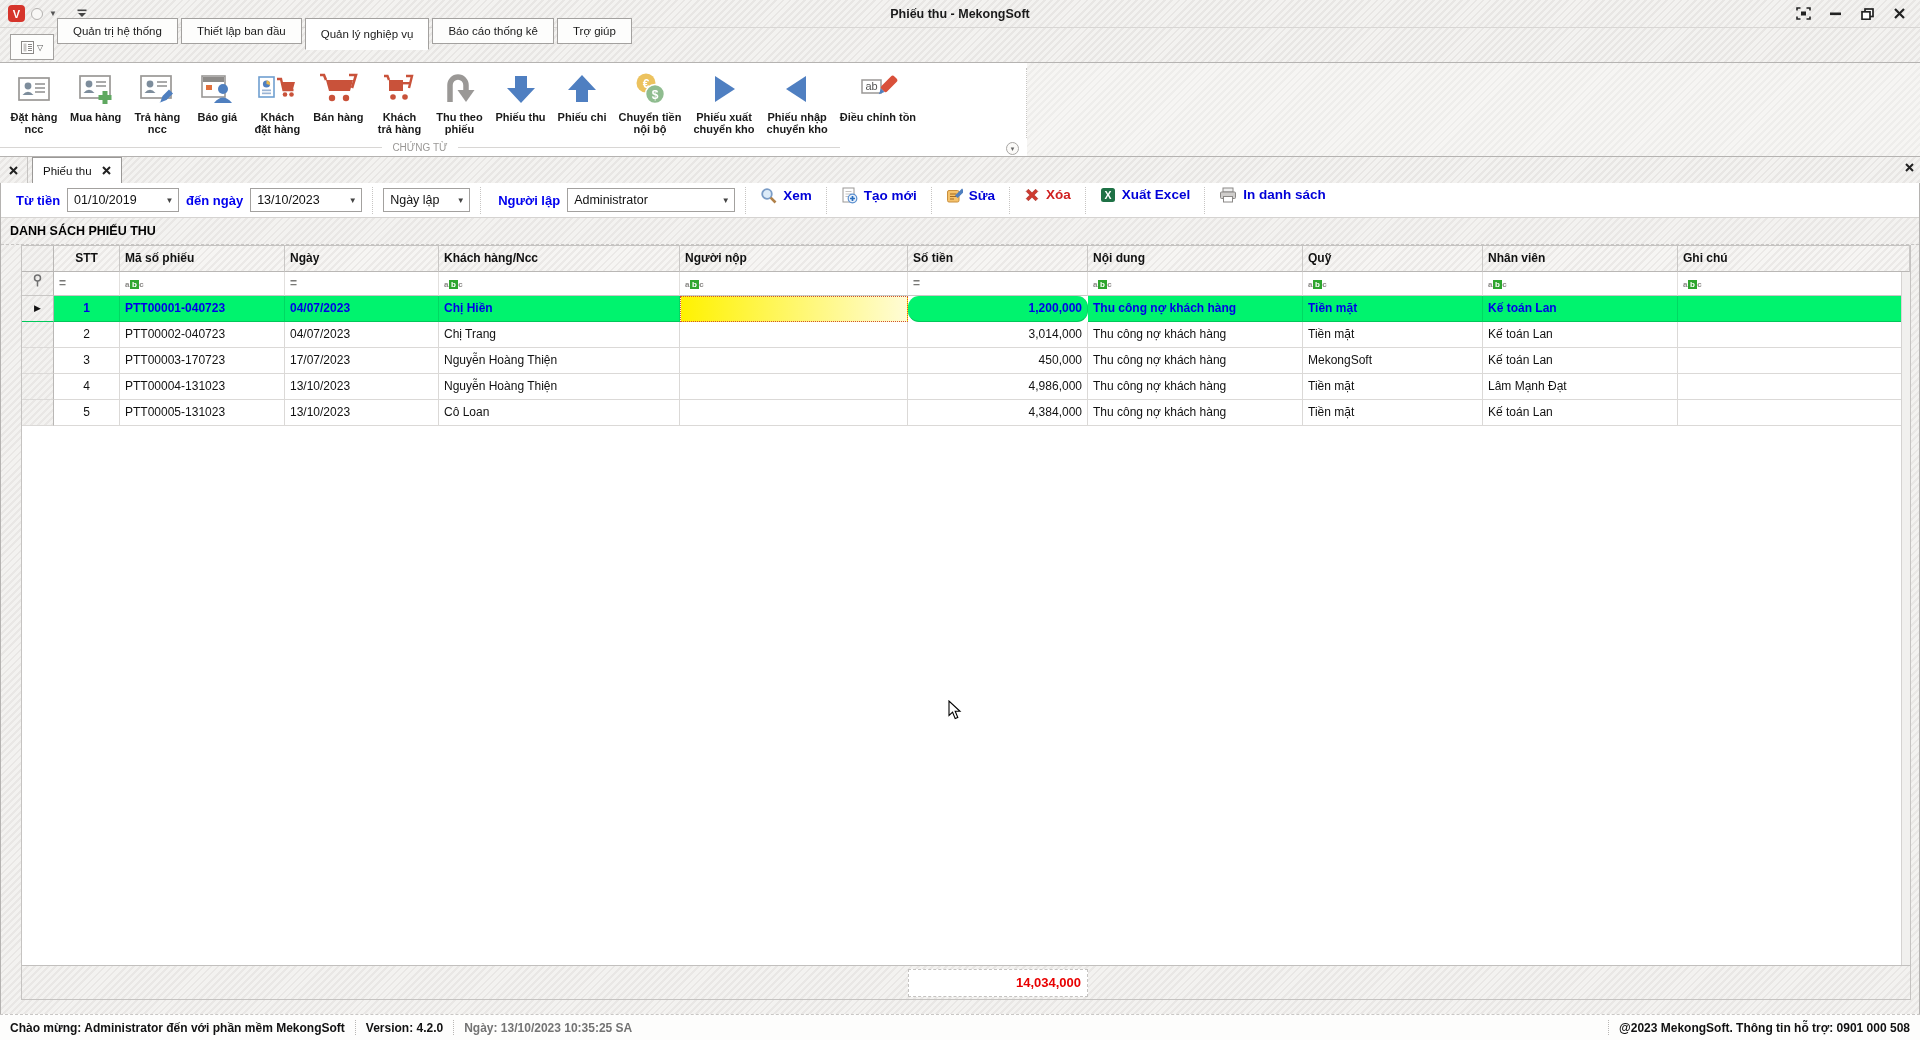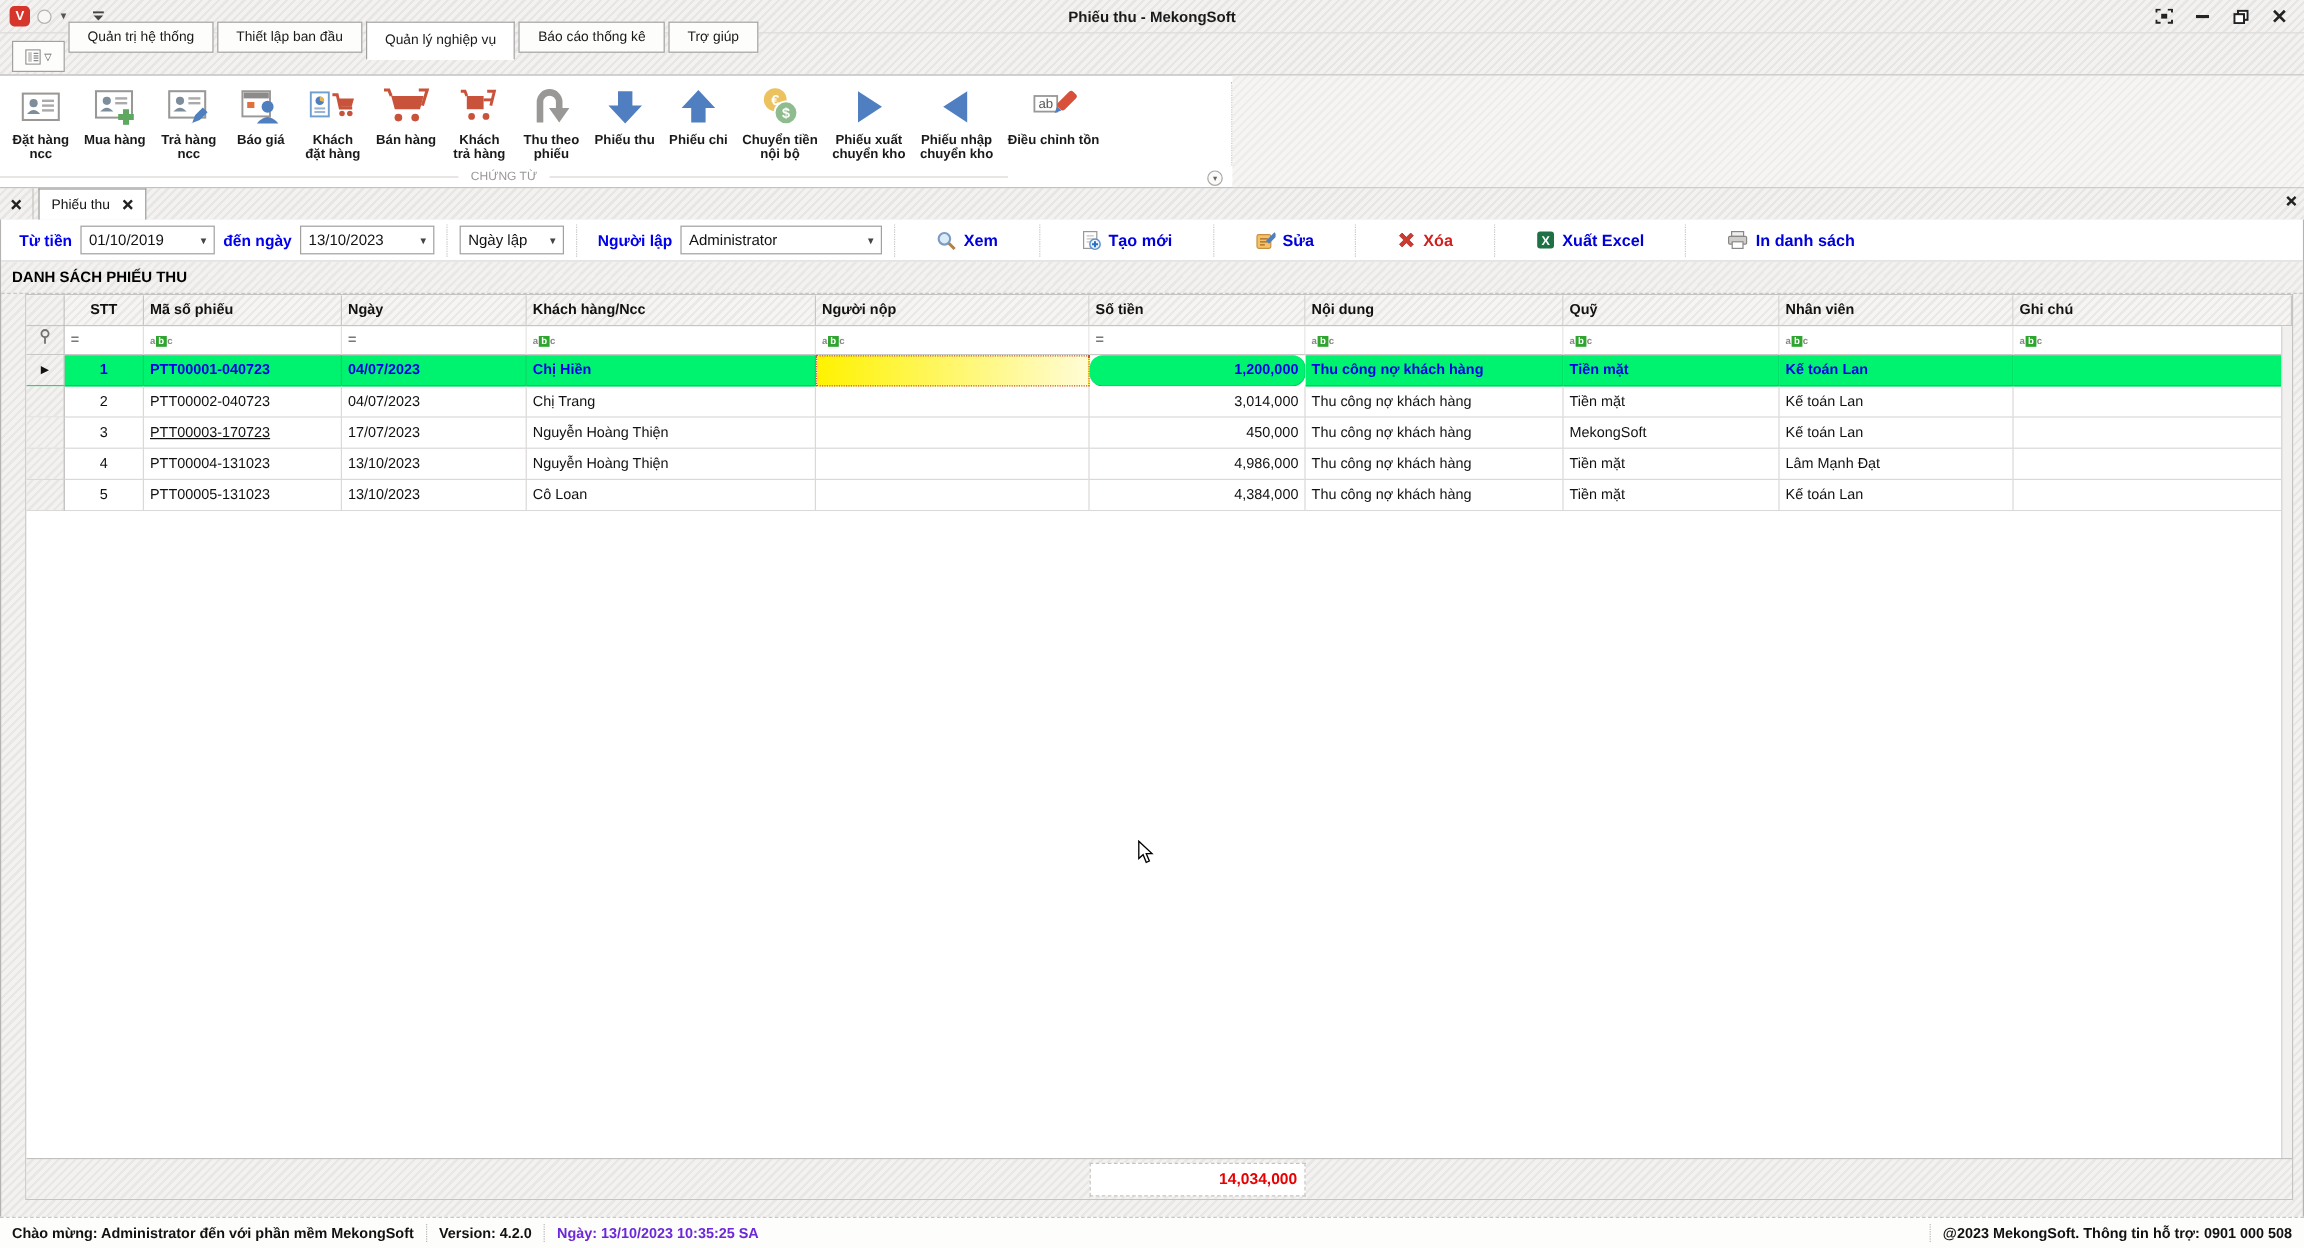--- a/index.html
+++ b/index.html
@@ -71,21 +71,21 @@
   .fabc { font-size:8px; font-weight:bold; color:#8a8886; letter-spacing:0.5px; }
   .fabc .b { background:#2ea52e; color:#fff; padding:0 2px; }
   .grid-filler { flex:1; background:#fff; }
   .total-row { height:34px; border-top:1px solid #c2c0be; background:repeating-linear-gradient(135deg,#f3f2f0 0 3px,#e9e7e5 3px 5px); display:flex; align-items:center; }
   .total-cell { height:28px; line-height:26px; background:#fff; border:1px dashed #c5c3c1; text-align:right; padding:0 6px; color:#e80000; font-weight:bold; font-size:13px; }
   .vscroll { position:absolute; top:26px; right:0; bottom:34px; width:9px; background:#f1f0ee; border-left:1px solid #d5d3d1; }
 
   
   .statusbar { position:absolute; left:0; right:0; bottom:0; height:26px; background:#fdfdfc; border-top:1px dashed #c9c7c5; display:flex; align-items:center; padding:0 10px; font-weight:bold; font-size:12px; }
   .sb-sep { border-left:1px dotted #b9b7b5; height:15px; margin:0 10px; }
-  .sb-date { color:#6d28d9; }
+  .sb-date { color:#737373; }
   .sb-right { margin-left:auto; display:flex; align-items:center; }
 
   .cursor { position:absolute; left:948px; top:700px; z-index:99; }
 </style>
 </head>
 <body>
 
 <div class="titlebar hatch">
   <div class="tb-left">
     <div class="app-logo">
@@ -360,21 +360,21 @@
     <div class="combo" style="width:87px;">
       <span class="val">Ngày lập</span>
         <span class="dd">▼</span>
     </div>
     <div class="vsep"></div>
     <span class="f-label">Người lập</span>
     <div class="combo" style="width:168px;">
       <span class="val">Administrator</span>
         <span class="dd">▼</span>
     </div>
-    <div id="filter-actions" style="display:flex;align-items:center;gap:20px;">
+    <div id="filter-actions" style="display:flex;align-items:flex-start;">
         <div class="vsep"></div>
         <div class="act-btn blue">
           <span style="display: flex;">
             <svg width="17" height="17" viewBox="0 0 17 17">
               <circle cx="7" cy="7" r="4.8" fill="#dcebf8" stroke="#7a9cc6" stroke-width="1.8"></circle>
               <line x1="10.7" y1="10.7" x2="15.5" y2="15.5" stroke="#b08048" stroke-width="2.6"></line>
             </svg>
           </span>
           <span>Xem</span>
         </div>
@@ -491,21 +491,21 @@
           <div class="cell" style="flex: 0 0 228px; width: 228px;"></div>
           <div class="cell" style="flex: 0 0 180px; width: 180px; text-align: right;">3,014,000</div>
           <div class="cell" style="flex: 0 0 215px; width: 215px;">Thu công nợ khách hàng</div>
           <div class="cell" style="flex: 0 0 180px; width: 180px;">Tiền mặt</div>
           <div class="cell" style="flex: 0 0 195px; width: 195px;">Kế toán Lan</div>
           <div class="cell" style="flex: 1 1 0px;"></div>
         </div>
         <div class="t-row data-row">
           <div class="cell sel-cell"></div>
           <div class="cell" style="flex: 0 0 66px; width: 66px; text-align: center;">3</div>
-          <div class="cell" style="flex: 0 0 165px; width: 165px; text-decoration: underline;">PTT00003-170723</div>
+          <div class="cell" style="flex: 0 0 165px; width: 165px;">PTT00003-170723</div>
           <div class="cell" style="flex: 0 0 154px; width: 154px;">17/07/2023</div>
           <div class="cell" style="flex: 0 0 241px; width: 241px;">Nguyễn Hoàng Thiện</div>
           <div class="cell" style="flex: 0 0 228px; width: 228px;"></div>
           <div class="cell" style="flex: 0 0 180px; width: 180px; text-align: right;">450,000</div>
           <div class="cell" style="flex: 0 0 215px; width: 215px;">Thu công nợ khách hàng</div>
           <div class="cell" style="flex: 0 0 180px; width: 180px;">MekongSoft</div>
           <div class="cell" style="flex: 0 0 195px; width: 195px;">Kế toán Lan</div>
           <div class="cell" style="flex: 1 1 0px;"></div>
         </div>
         <div class="t-row data-row">

